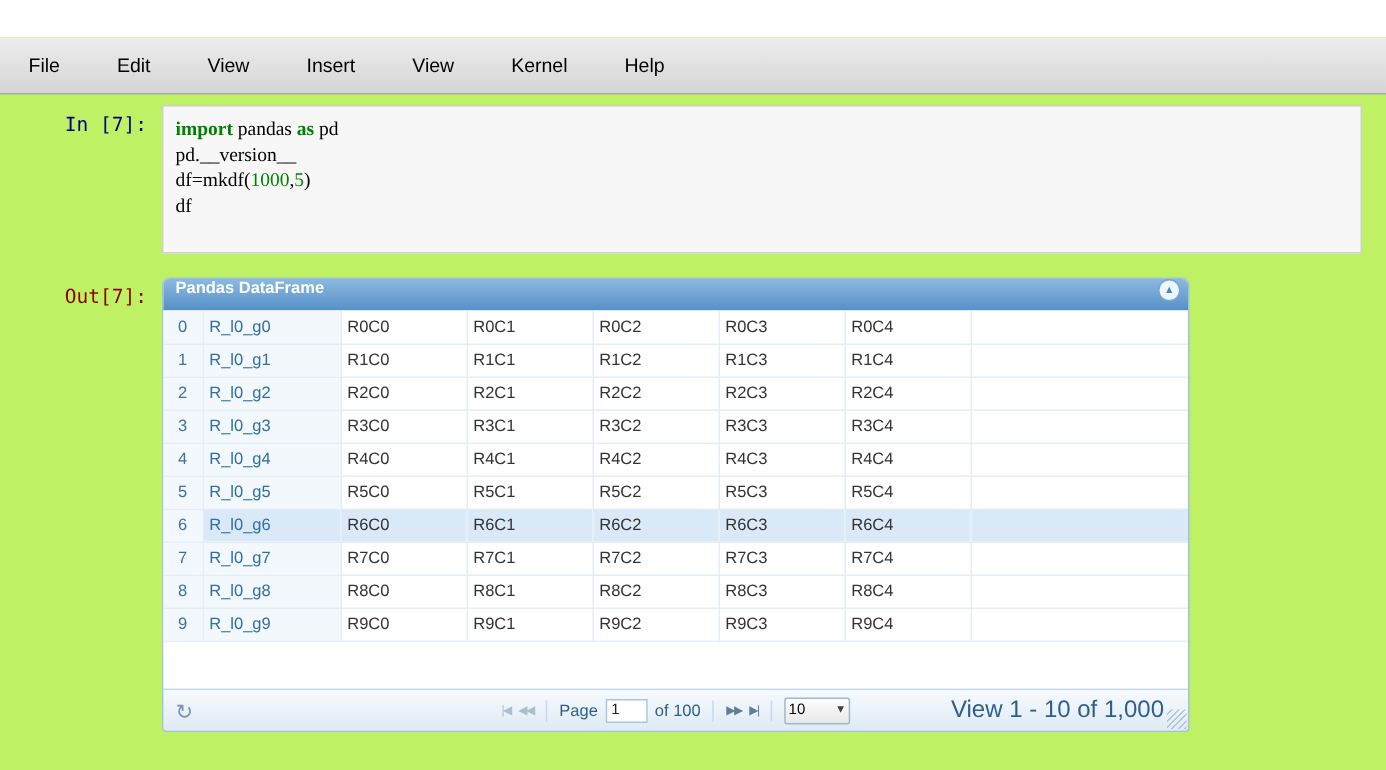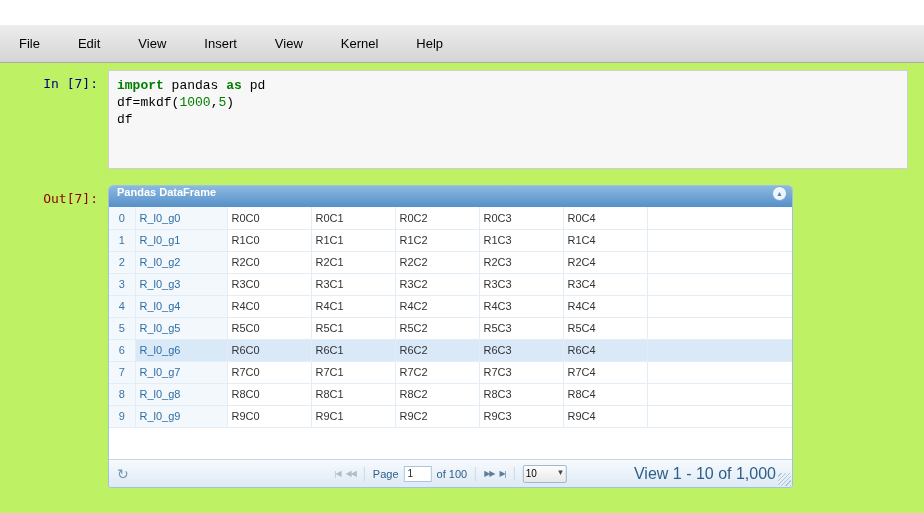--- a/index.html
+++ b/index.html
@@ -23,21 +23,21 @@
   .prompt {
     flex:none; width:70px; text-align:right; padding-top:6px;
     font-family:"DejaVu Sans Mono", monospace; font-size:13px;
   }
   .in-prompt  { color:#000080; }
   .out-prompt { color:#8b0000; }
   .code-box {
     flex:1; margin-left:10px; min-height:99px;
     border:1px solid #cfcfcf; background:#f7f7f7; padding:6px 8px;
   }
-  .code-line { font-family:Liberation Mono, monospace; font-size:13px; line-height:17px; white-space:pre; color:#000; }
+  .code-line { font-family:Liberation Serif, serif; font-size:13px; line-height:17px; white-space:pre; color:#000; }
   .tok-kw  { color:#008000; font-weight:bold; }
   .tok-num { color:#008000; }
   .tok-tx  { color:#000; }
 
   .out-row { margin-top:16px; }
 
   
   .widget {
     width:685px; margin-left:10px;
     border:1px solid #9fc2e0; border-radius:5px 5px 3px 3px;
@@ -132,20 +132,21 @@
       <div class="menu-item">Kernel</div>
       <div class="menu-item">Help</div>
     </div>
 
   <div class="nb">
 
     <div class="cell-row">
       <div class="prompt in-prompt">In [7]:</div>
       <div class="code-box" id="code-box">
           <div class="code-line"><span class="tok-kw">import</span><span class="tok-tx"> pandas </span><span class="tok-kw">as</span><span class="tok-tx"> pd</span></div>
+          <div class="code-line"><span class="tok-tx">pd.__version__</span></div>
           <div class="code-line"><span class="tok-tx">df=mkdf(</span><span class="tok-num">1000</span><span class="tok-tx">,</span><span class="tok-num">5</span><span class="tok-tx">)</span></div>
           <div class="code-line"><span class="tok-tx">df</span></div>
         </div>
     </div>
 
     <div class="cell-row out-row">
       <div class="prompt out-prompt">Out[7]:</div>
 
       <div class="widget">
 

